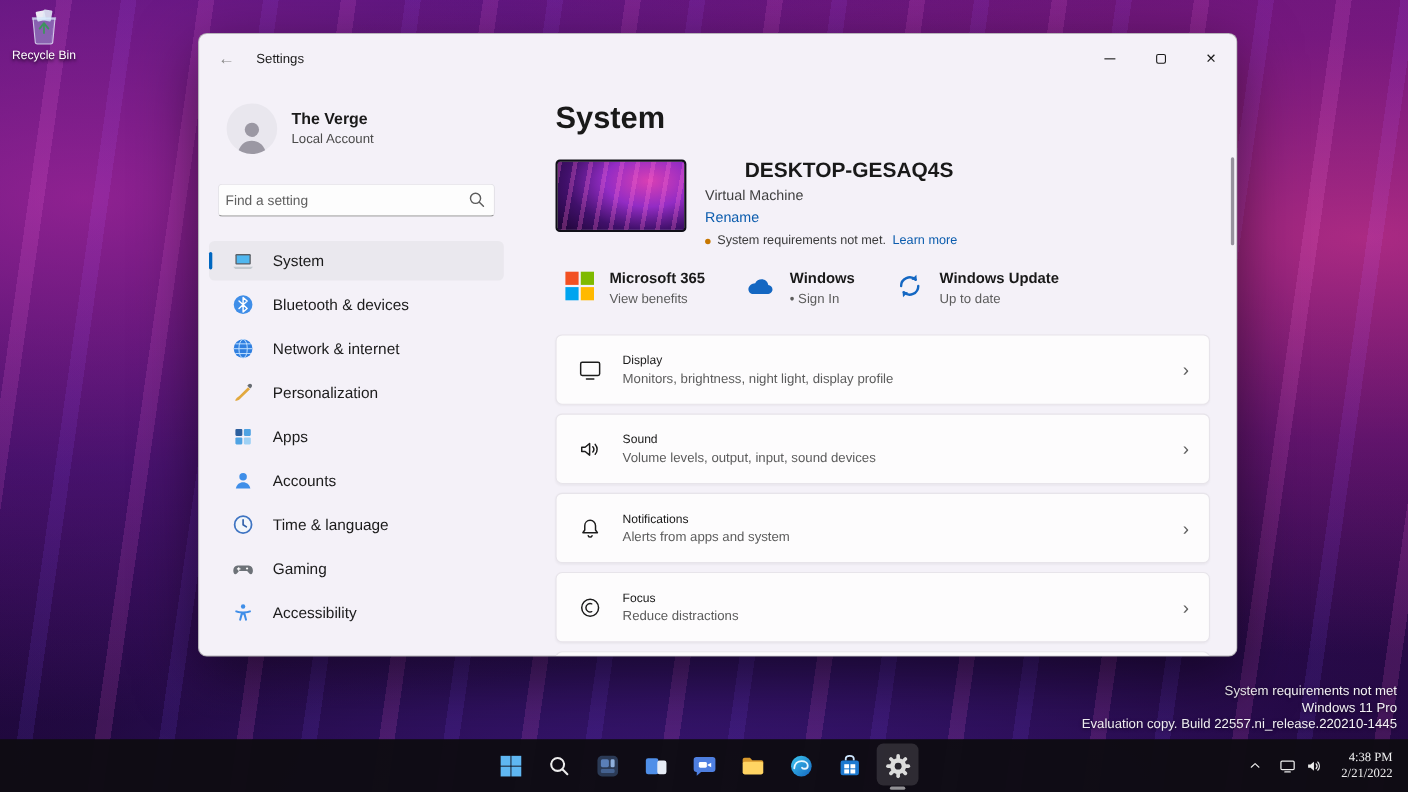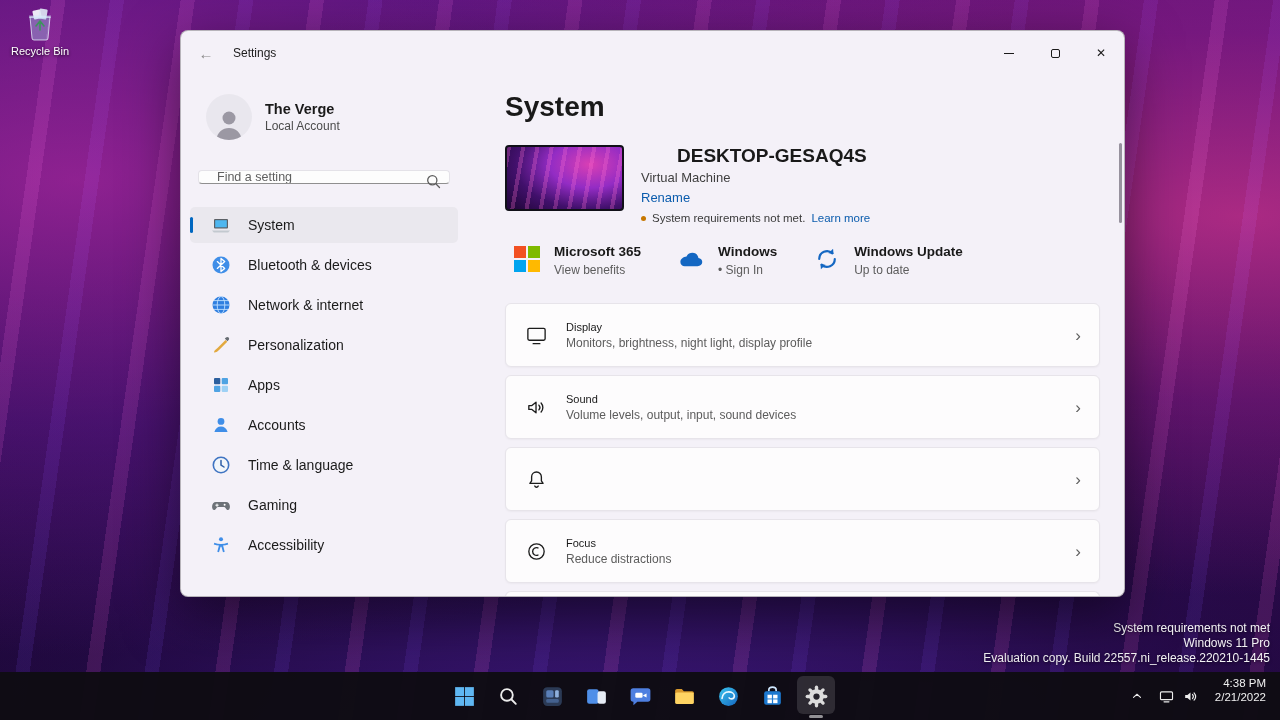--- a/index.html
+++ b/index.html
@@ -49,22 +49,22 @@
 
   
   .sidebar { width:286px; padding:0 9px; flex-shrink:0; }
   .user-row { display:flex; align-items:center; gap:13px; margin:18px 0 0 16px; height:48px; }
   .avatar { width:46px; height:46px; border-radius:50%; background:#e9e7ee; overflow:hidden; display:flex; align-items:flex-end; justify-content:center; }
   .avatar svg { width:34px; height:34px; }
   .user-name { font-size:14.5px; font-weight:700; color:#1a1a1a; }
   .user-type { font-size:12px; color:#4b4b4b; margin-top:2px; }
 
   .searchbox { position:relative; margin:26px 8px 0 8px; }
-  .searchbox input { width:100%; height:14px; border:1px solid #e4e2e8; border-bottom:1px solid #8f8f8f;
-    border-radius:4px; background:#fdfdfd; padding:0 30px 0 18px; font-size:12.5px; color:#1a1a1a; font-family:inherit; }
+  .searchbox input { width:100%; height:30px; border:1px solid #e4e2e8; border-bottom:1px solid #8f8f8f;
+    border-radius:4px; background:#fdfdfd; padding:0 30px 0 6px; font-size:12.5px; color:#1a1a1a; font-family:inherit; }
   .searchbox input::placeholder { color:#5f5f5f; }
   .search-icon { position:absolute; right:9px; top:7px; }
 
   .nav { margin-top:22px; display:flex; flex-direction:column; gap:4px; }
   .nav-item { position:relative; height:36px; border-radius:5px; display:flex; align-items:center; gap:17px; padding-left:21px; cursor:default; }
   .nav-item.selected { background:#eae8ee; }
   .nav-item.selected::before { content:""; position:absolute; left:0; top:10px; width:3px; height:16px; border-radius:2px; background:#0067c0; }
   .nav-icon { width:20px; height:20px; display:flex; }
   .nav-icon svg { width:20px; height:20px; }
   .nav-label { font-size:14px; color:#1b1b1b; }
@@ -113,21 +113,21 @@
   .tb-btn { width:44px; height:48px; border:none; background:transparent; display:flex; align-items:center; justify-content:center; position:relative; cursor:default; }
   .tb-btn svg { width:25px; height:25px; }
   .tb-btn.active::before { content:""; position:absolute; left:3px; top:4px; width:38px; height:38px; border-radius:6px; background:rgba(255,255,255,0.13); }
   .tb-btn.active::after { content:""; position:absolute; bottom:2px; left:50%; transform:translateX(-50%); width:14px; height:3px; border-radius:2px; background:rgba(255,255,255,0.55); }
   .tb-btn svg { position:relative; }
 
   .tb-right { position:absolute; right:2px; top:0; height:48px; display:flex; align-items:center; }
   .tray-chevron { width:26px; height:40px; display:flex; align-items:center; justify-content:center; border:none; background:transparent; cursor:default; }
   .tray-icons { display:flex; align-items:center; gap:7px; padding:0 8px; height:40px; border-radius:5px; cursor:default; }
   .tray-icons svg { width:17px; height:17px; }
-  .clock { text-align:right; color:#f0f0f0; font-size:11.5px; line-height:14px; padding:0 12px 0 8px; height:40px; display:flex; flex-direction:column; justify-content:flex-start; cursor:default; }
+  .clock { text-align:right; color:#f0f0f0; font-size:11.5px; line-height:14px; padding:0 12px 0 8px; height:40px; display:flex; flex-direction:column; justify-content:center; cursor:default;font-family:Liberation Serif, serif; }
 </style>
 </head>
 <body>
 
 <div class="desktop">
   <div class="wallpaper"></div>
 
   <div class="recycle-bin">
     <svg viewBox="0 0 36 36">
       <rect x="11" y="4" width="8" height="9" rx="1" fill="#f3f6fb" opacity="0.95" transform="rotate(-12 15 8)"></rect>
@@ -365,20 +365,24 @@
             </span>
             <span class="row-chevron">›</span>
           </div>
           <div class="settings-row">
             <span class="row-icon">
               <svg viewBox="0 0 24 24">
                   <path d="M12 4.2c-3 0-5.1 2.3-5.1 5.1v4.1L5.1 16h13.8l-1.8-2.6V9.3c0-2.8-2.1-5.1-5.1-5.1z"></path>
                   <path d="M10.2 18.8a1.9 1.9 0 0 0 3.6 0"></path>
                 </svg>
             </span>
+            <span>
+              <div class="row-title">Notifications</div>
+              <div class="row-sub">Alerts from apps and system</div>
+            </span>
             <span class="row-chevron">›</span>
           </div>
           <div class="settings-row">
             <span class="row-icon">
               <svg viewBox="0 0 24 24">
                   <circle cx="12" cy="12" r="8"></circle>
                   <path d="M13.5 8.3a4 4 0 1 0 0 7.4"></path>
                 </svg>
             </span>
             <span>

